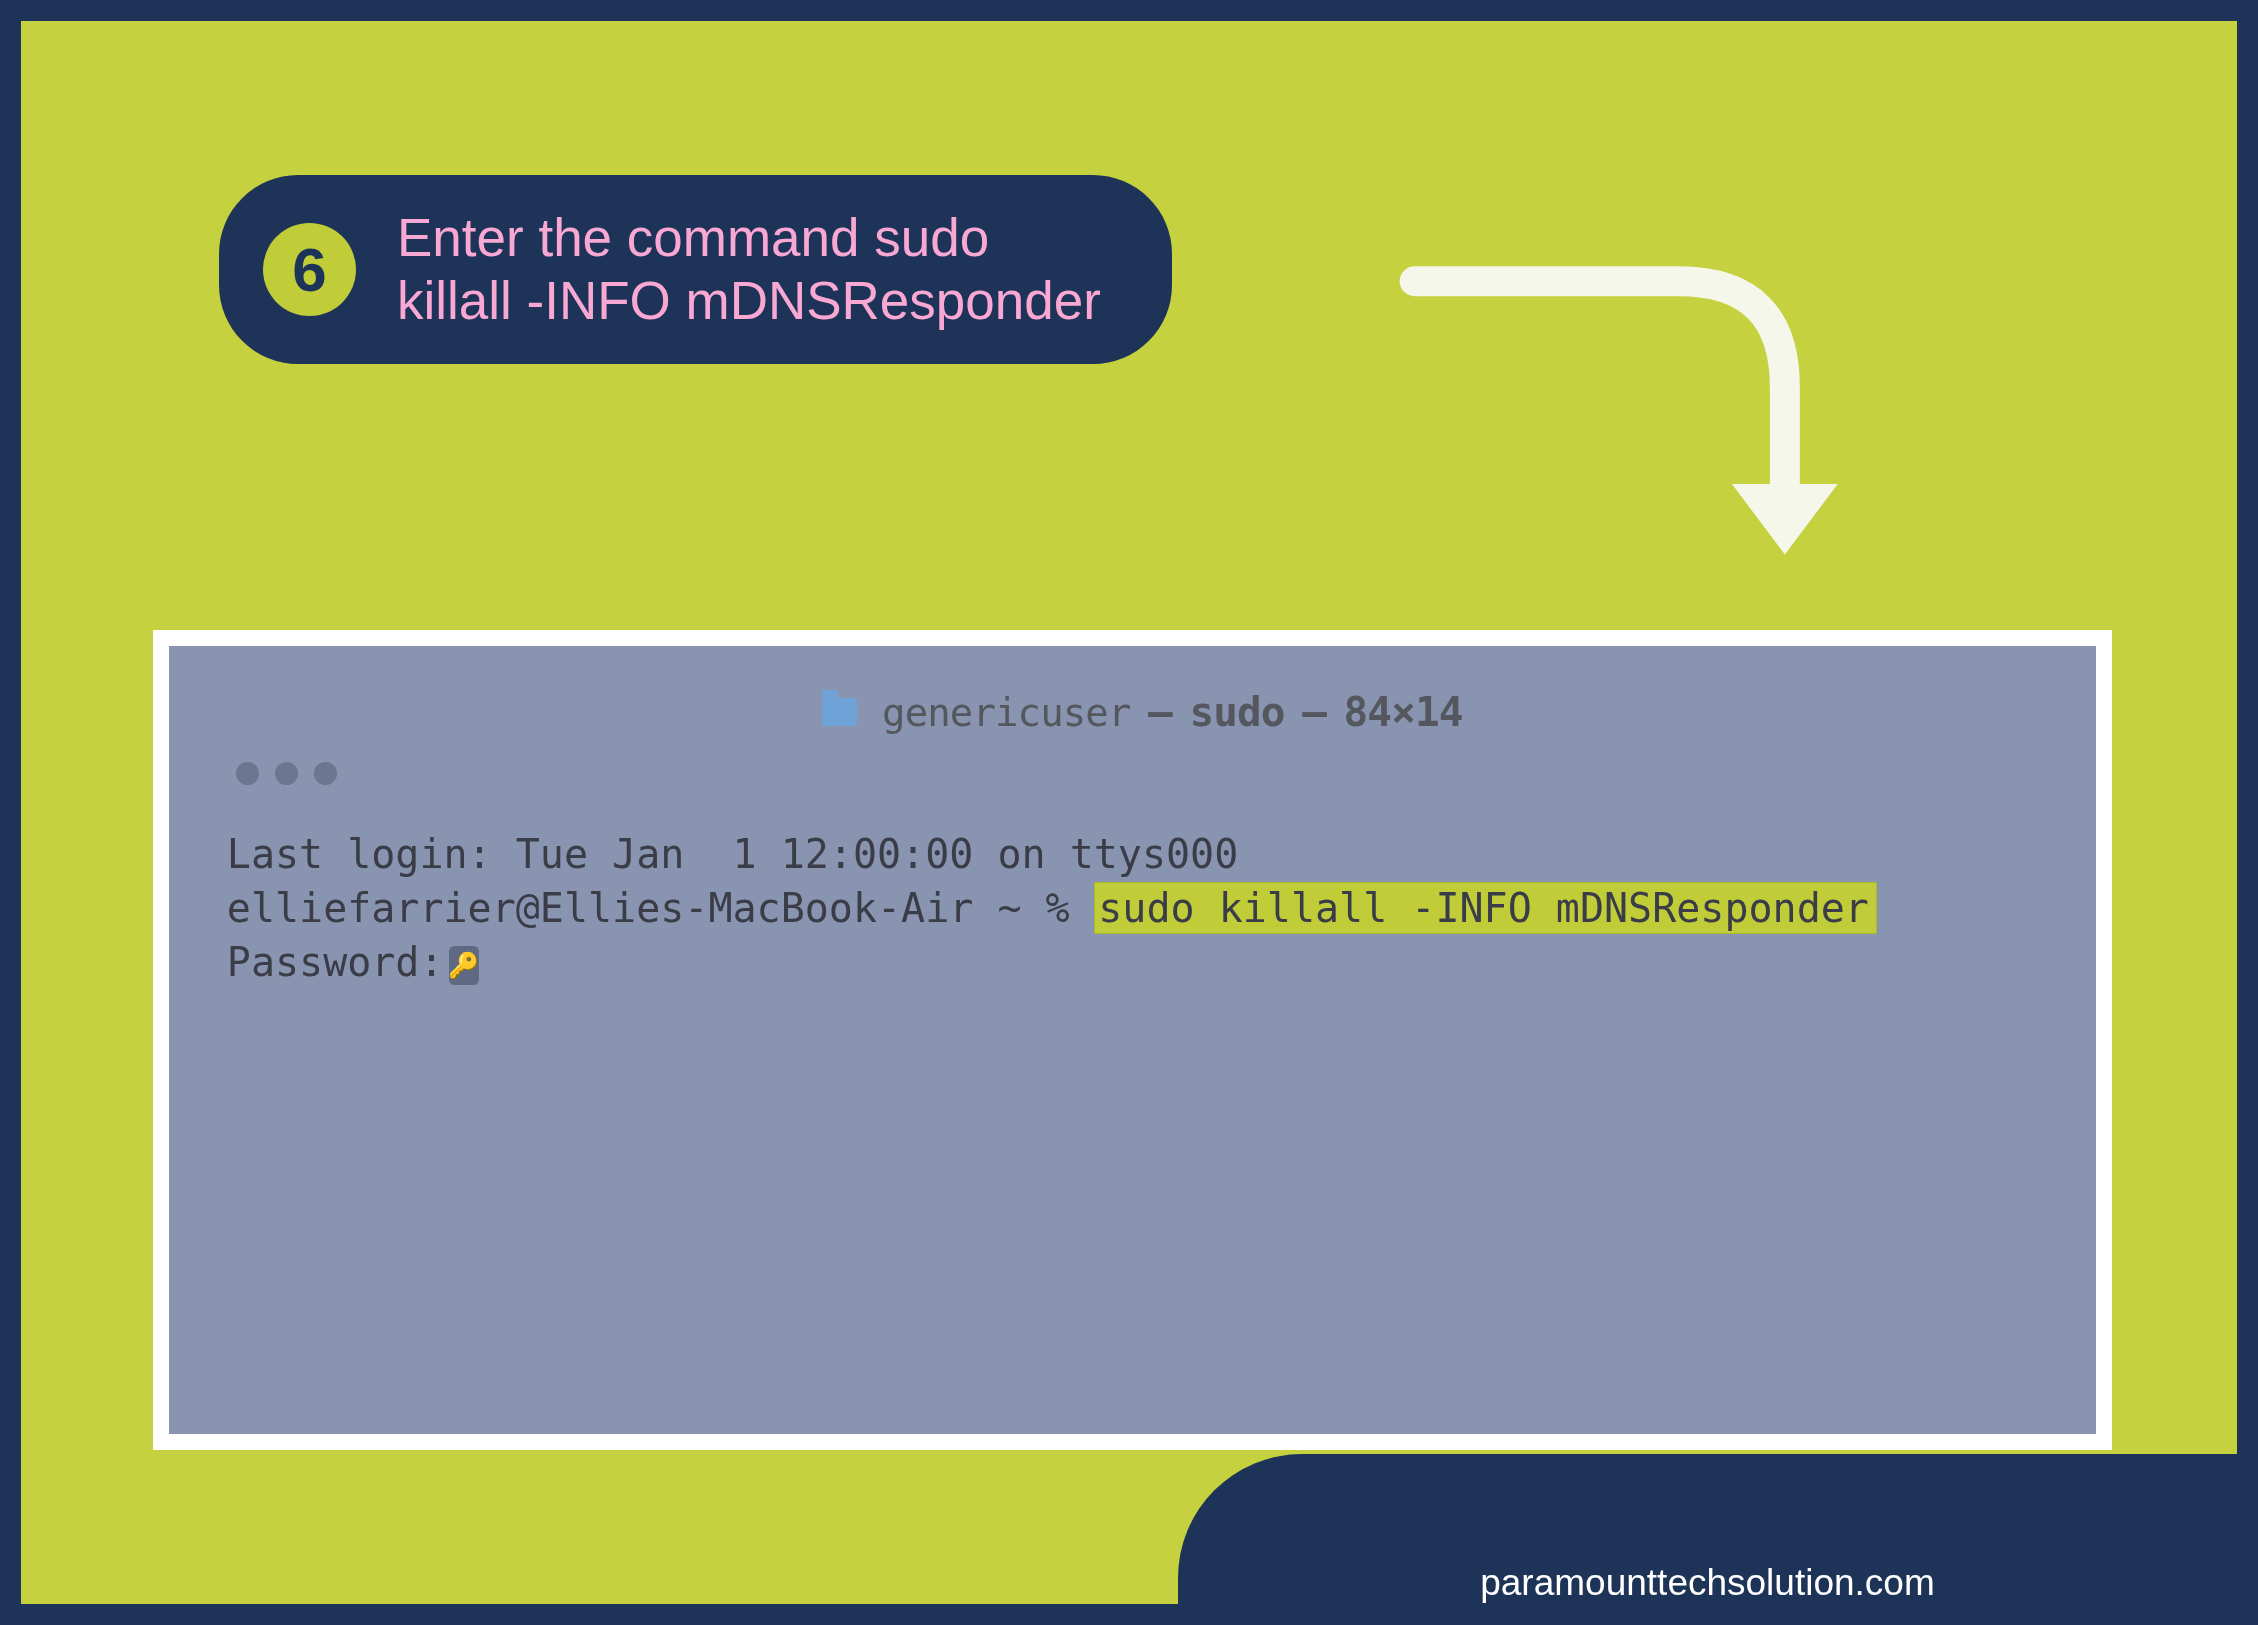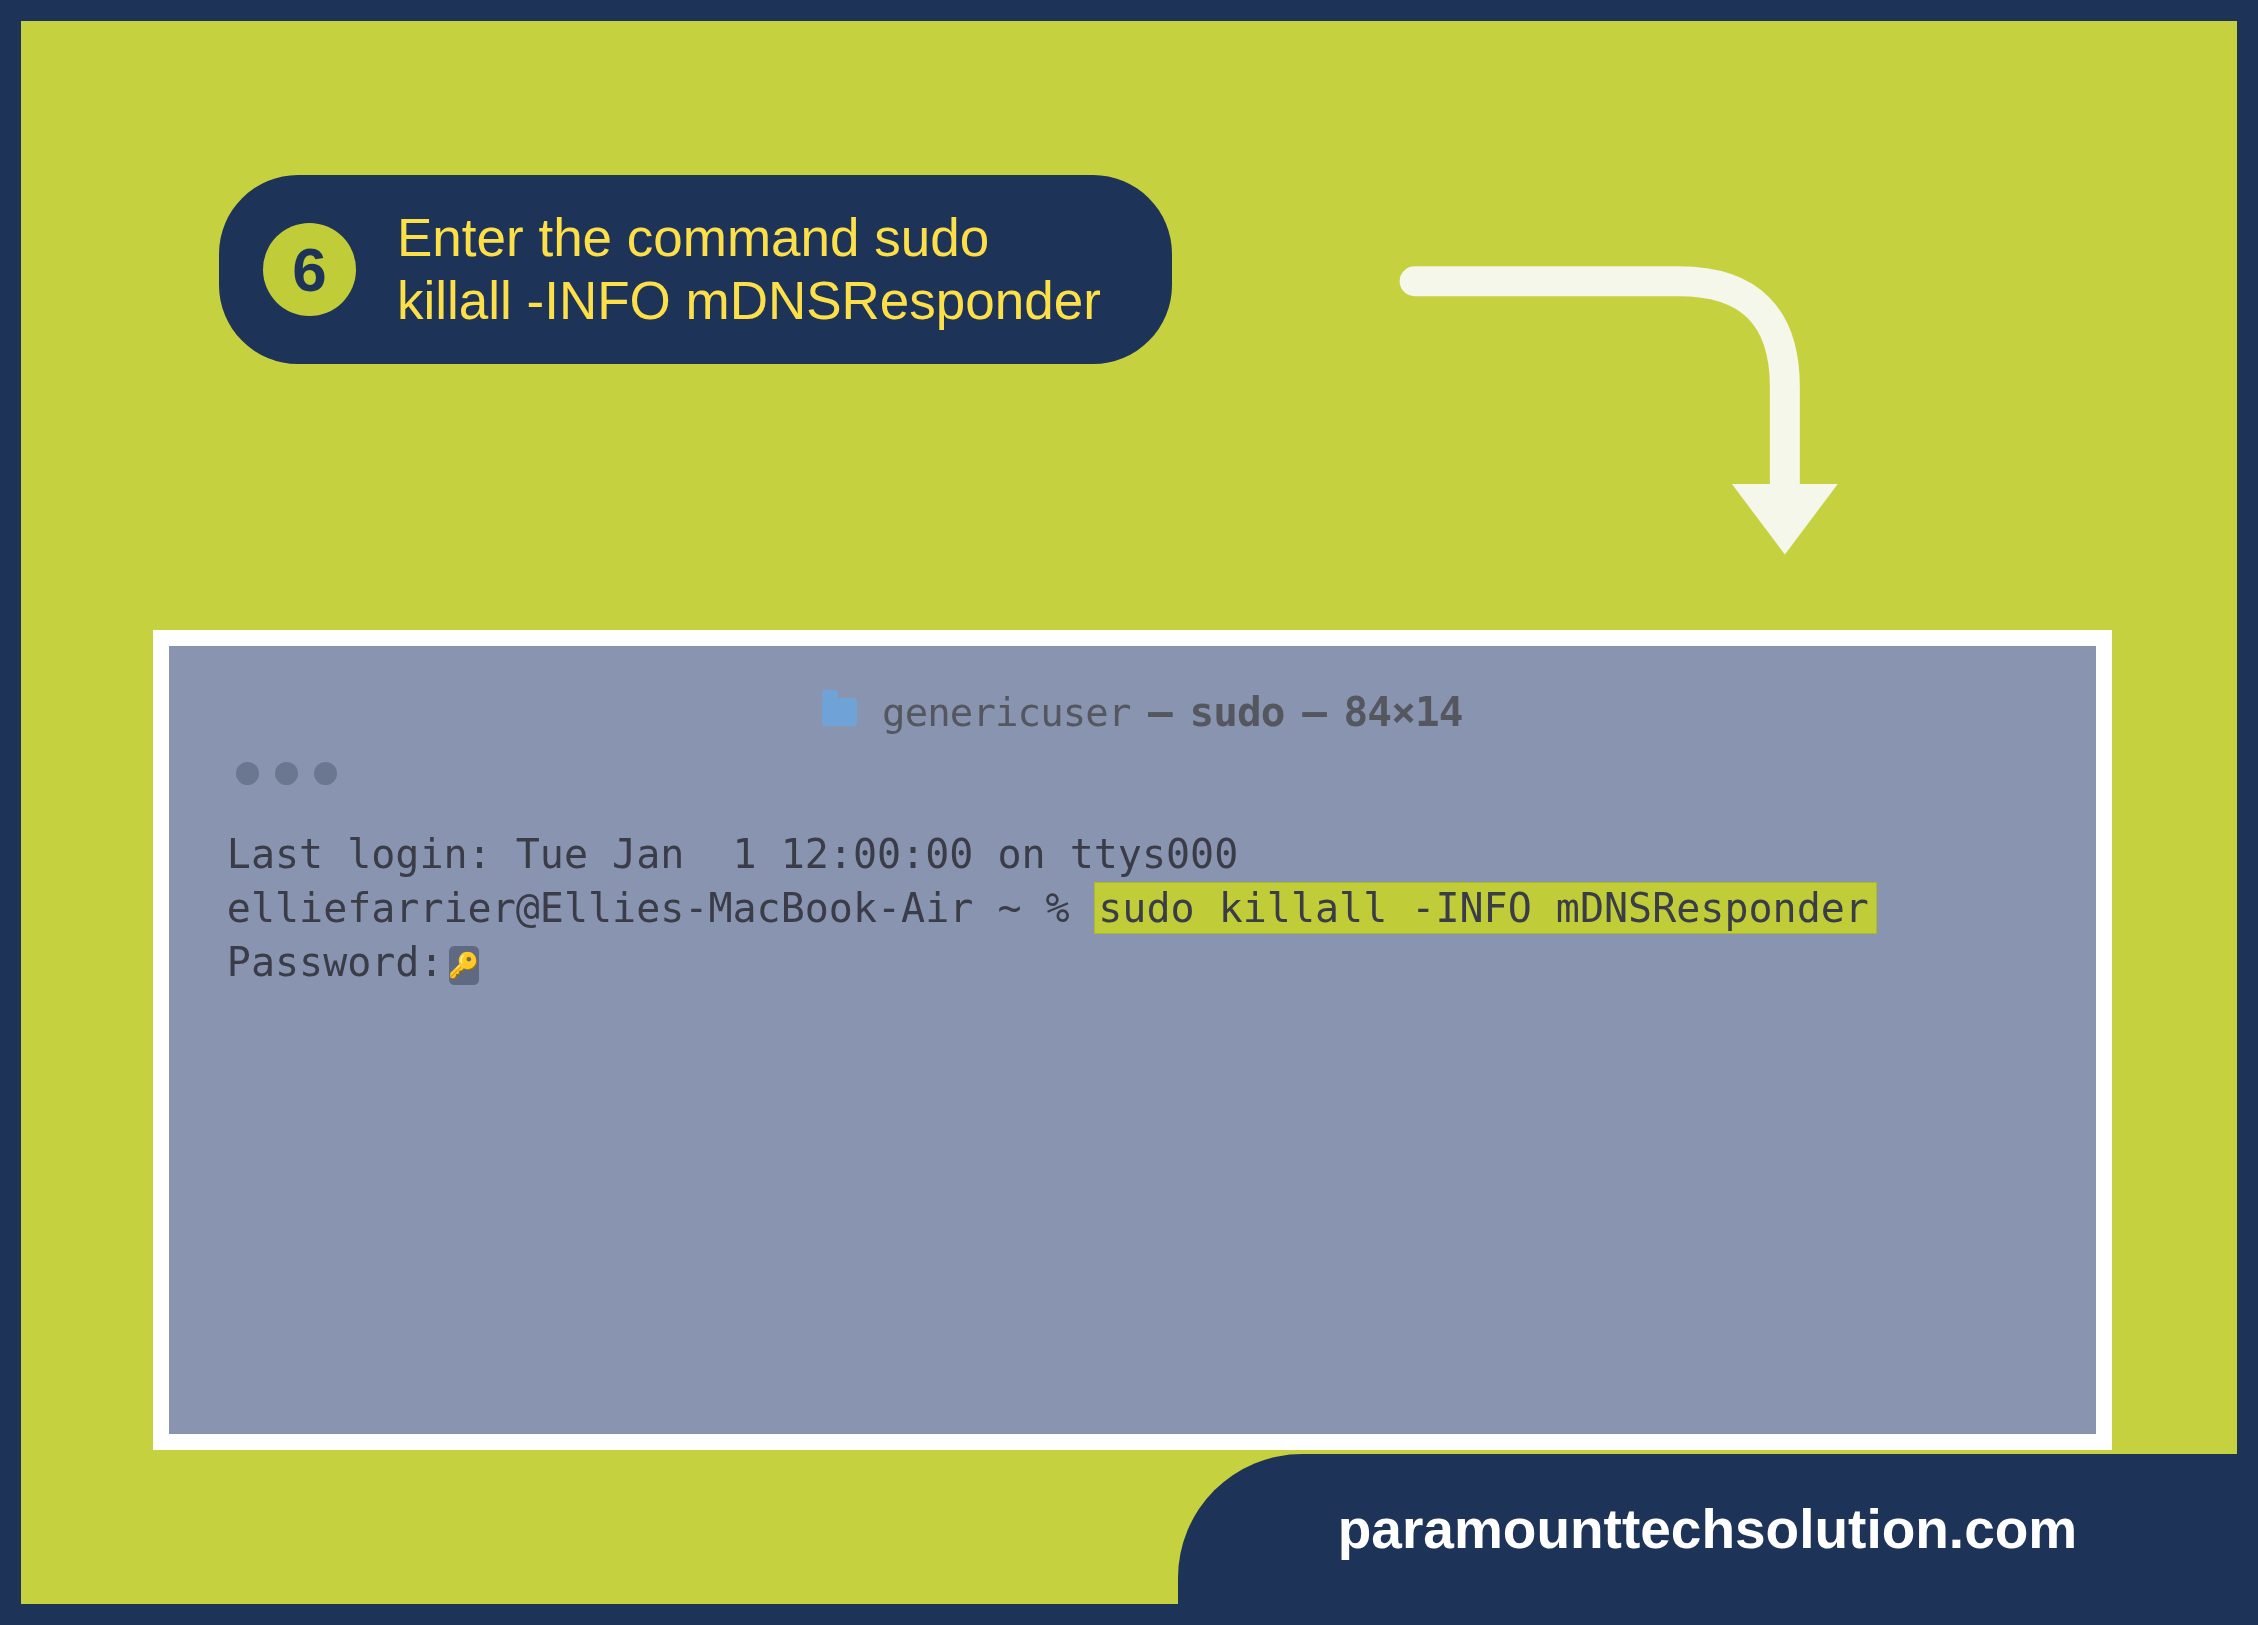--- a/index.html
+++ b/index.html
@@ -26,21 +26,21 @@
     padding:32px 71px 32px 44px;
     display:flex;align-items:center;gap:41px;
   }
   .step-circle{
     width:93px;height:93px;border-radius:50%;
     background:#c0cd39;
     display:flex;align-items:center;justify-content:center;
     color:#1e3358;font-weight:700;font-size:62px;
   }
   .step-text{
-    color:#fde047;font-size:53px;line-height:1.18;font-weight:500;
+    color:#f9a8d4;font-size:53px;line-height:1.18;font-weight:500;
     font-family:"Trebuchet MS","Segoe UI",Arial,sans-serif;
   }
 
   
   .arrow-svg{
     position:absolute;
     left:1376px;top:207px;
     width:476px;height:371px;
   }
 
@@ -102,22 +102,22 @@
     text-align:center;vertical-align:middle;margin-left:5.3px;
   }
 
   
   .brand-tab{
     position:absolute;
     right:0;bottom:0;
     width:1059px;height:150px;
     background:#1e3358;
     border-top-left-radius:124px;
-    display:flex;align-items:center;justify-content:center;
-    color:#fff;font-weight:700;font-size:55px;
+    display:flex;align-items:flex-end;justify-content:center;
+    color:#fff;font-weight:400;font-size:37px;
     font-family:"Trebuchet MS","Segoe UI",Arial,sans-serif;
   }
 </style>
 </head>
 <body>
 
 <div class="inner">
 
   <div class="step-pill">
     <div class="step-circle">

